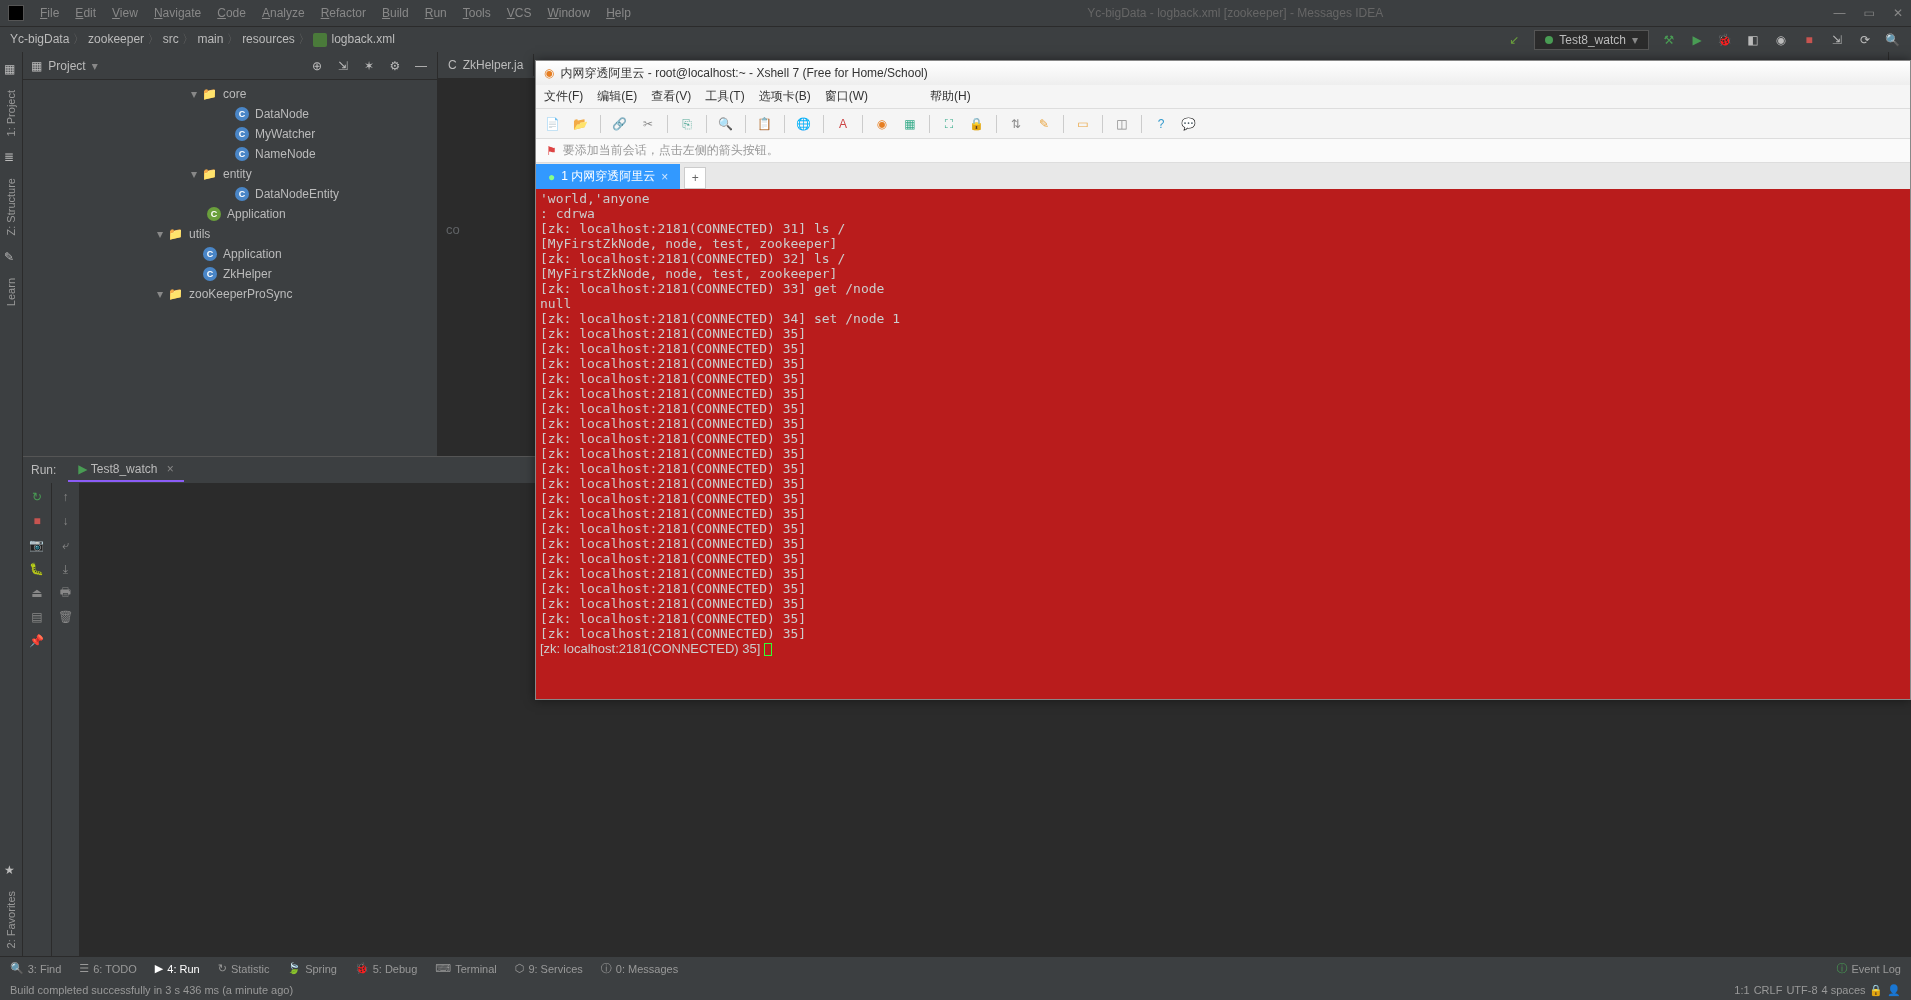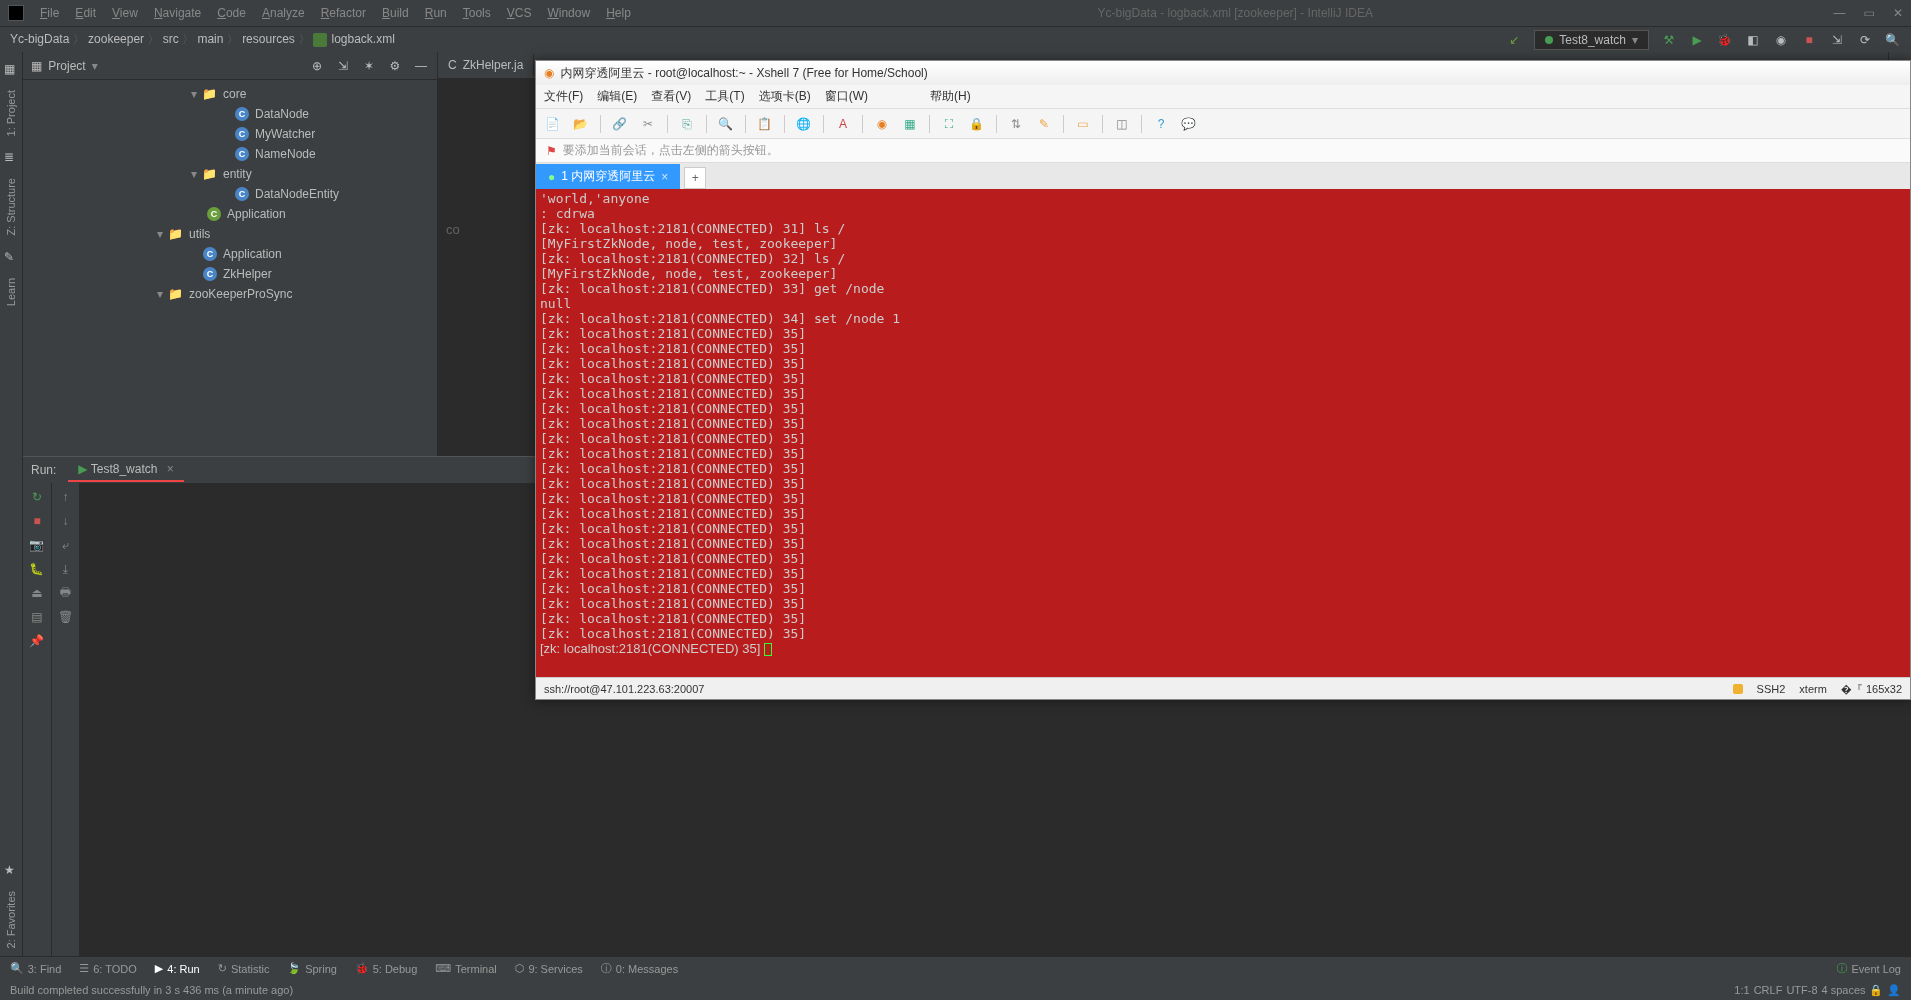--- a/index.html
+++ b/index.html
@@ -30,21 +30,21 @@
 .panel-head .ph-icons{margin-left:auto;display:flex;gap:10px}
 .tree{flex:1;overflow:auto;padding:4px 0}
 .tree-item{display:flex;align-items:center;height:20px;padding-left:10px;color:#bbb;cursor:pointer}
 .tree-item .arrow{width:12px;color:#888}
 .tree-item .ticon{width:14px;height:14px;margin-right:6px;display:inline-flex;align-items:center;justify-content:center}
 .tree-item .folder{color:#8a9199}
 .tree-item .class-c{background:#4a86c7;color:#fff;border-radius:50%;width:14px;height:14px;font-size:9px;font-weight:bold}
 .tree-item .class-g{background:#6a9f3c;color:#fff;border-radius:50%;width:14px;height:14px;font-size:9px;font-weight:bold}
 .runwrap{height:500px;background:#2b2b2b;border-top:1px solid #555;display:flex;flex-direction:column}
 .runtabs{height:26px;background:#3c3f41;display:flex;align-items:center;padding:0 8px;gap:12px}
-.runtabs .rtab{padding:4px 10px;border-bottom:2px solid #ef4444}
+.runtabs .rtab{padding:4px 10px;border-bottom:2px solid #8b5cf6}
 .runbody{flex:1;display:flex}
 .runside{width:28px;background:#3c3f41;display:flex;flex-direction:column;align-items:center;padding:6px 0;gap:8px}
 .runside2{width:28px;background:#3c3f41;display:flex;flex-direction:column;align-items:center;padding:6px 0;gap:8px;border-left:1px solid #2b2b2b}
 .green{color:#499c54}.red{color:#c75450}.gray{color:#888}
 .editor-tabs{height:26px;background:#3c3f41;display:flex;align-items:center}
 .editor-tab{padding:4px 10px;display:flex;align-items:center;gap:6px;border-right:1px solid #2b2b2b}
 .editor-body{display:flex;flex:1}
 .gutter{width:40px;background:#313335;color:#606366;text-align:right;padding:4px 6px 0 0;font-family:Consolas,monospace;font-size:13px;line-height:20px}
 .code{flex:1;padding:4px 8px;font-family:Consolas,monospace;font-size:13px;color:#888}
 .editor-col{display:flex;flex-direction:column;flex:1}
@@ -87,21 +87,21 @@
       <span><u>C</u>ode</span>
       <span><u>A</u>nalyze</span>
       <span><u>R</u>efactor</span>
       <span><u>B</u>uild</span>
       <span><u>R</u>un</span>
       <span><u>T</u>ools</span>
       <span><u>V</u>CS</span>
       <span><u>W</u>indow</span>
       <span><u>H</u>elp</span>
     </div>
-  <div class="wtitle">Yc-bigData - logback.xml [zookeeper] - IntelliJ IDEA</div>
+  <div class="wtitle">Yc-bigData - logback.xml [zookeeper] - Messages IDEA</div>
   <div class="winctl">
     <span>—</span>
     <span>▭</span>
     <span>✕</span>
   </div>
 </div>
 
 <div class="navbar">
   <span id="crumbs"><span class="crumb">Yc-bigData</span><span class="sep"> 〉 </span><span class="crumb">zookeeper</span><span class="sep"> 〉 </span><span class="crumb">src</span><span class="sep"> 〉 </span><span class="crumb">main</span><span class="sep"> 〉 </span><span class="crumb">resources</span><span class="sep"> 〉 </span><span class="file-icon"></span><span class="crumb">logback.xml</span></span>
   <div class="right">
@@ -403,22 +403,13 @@
 [zk: localhost:2181(CONNECTED) 35]
 [zk: localhost:2181(CONNECTED) 35]
 [zk: localhost:2181(CONNECTED) 35]
 [zk: localhost:2181(CONNECTED) 35]
 [zk: localhost:2181(CONNECTED) 35]
 [zk: localhost:2181(CONNECTED) 35]
 [zk: localhost:2181(CONNECTED) 35]
 [zk: localhost:2181(CONNECTED) 35]
 [zk: localhost:2181(CONNECTED) 35]
 <span>[zk: localhost:2181(CONNECTED) 35] </span><span class="cursor"></span></div>
-  <div class="xshell-status">
-    <span>ssh://root@47.101.223.63:20007</span>
-    <div class="xsr">
-      <span class="lock"></span>
-      <span>SSH2</span>
-      <span>xterm</span>
-      <span>�『 <span>165x32</span></span>
-    </div>
-  </div>
 </div>
 
 </body></html>

